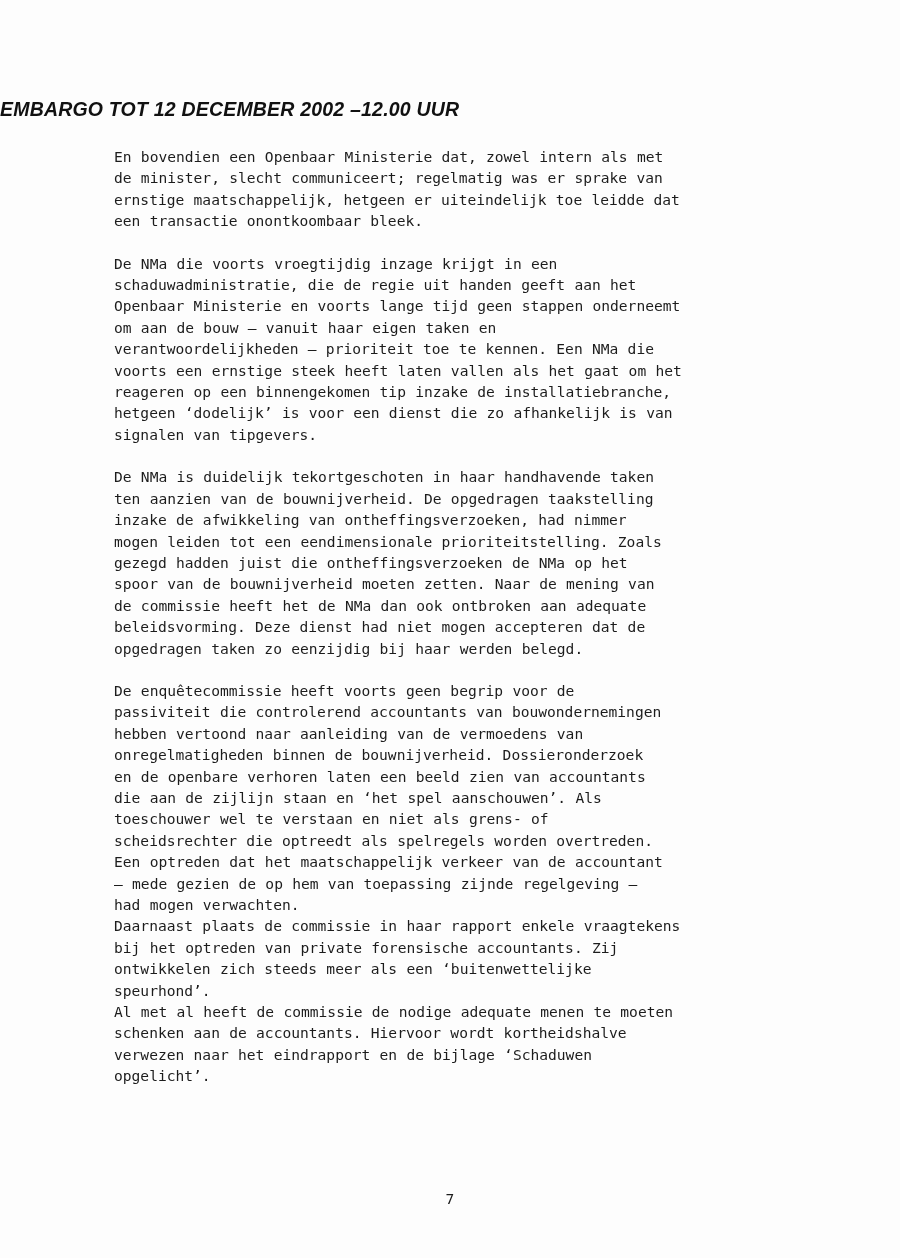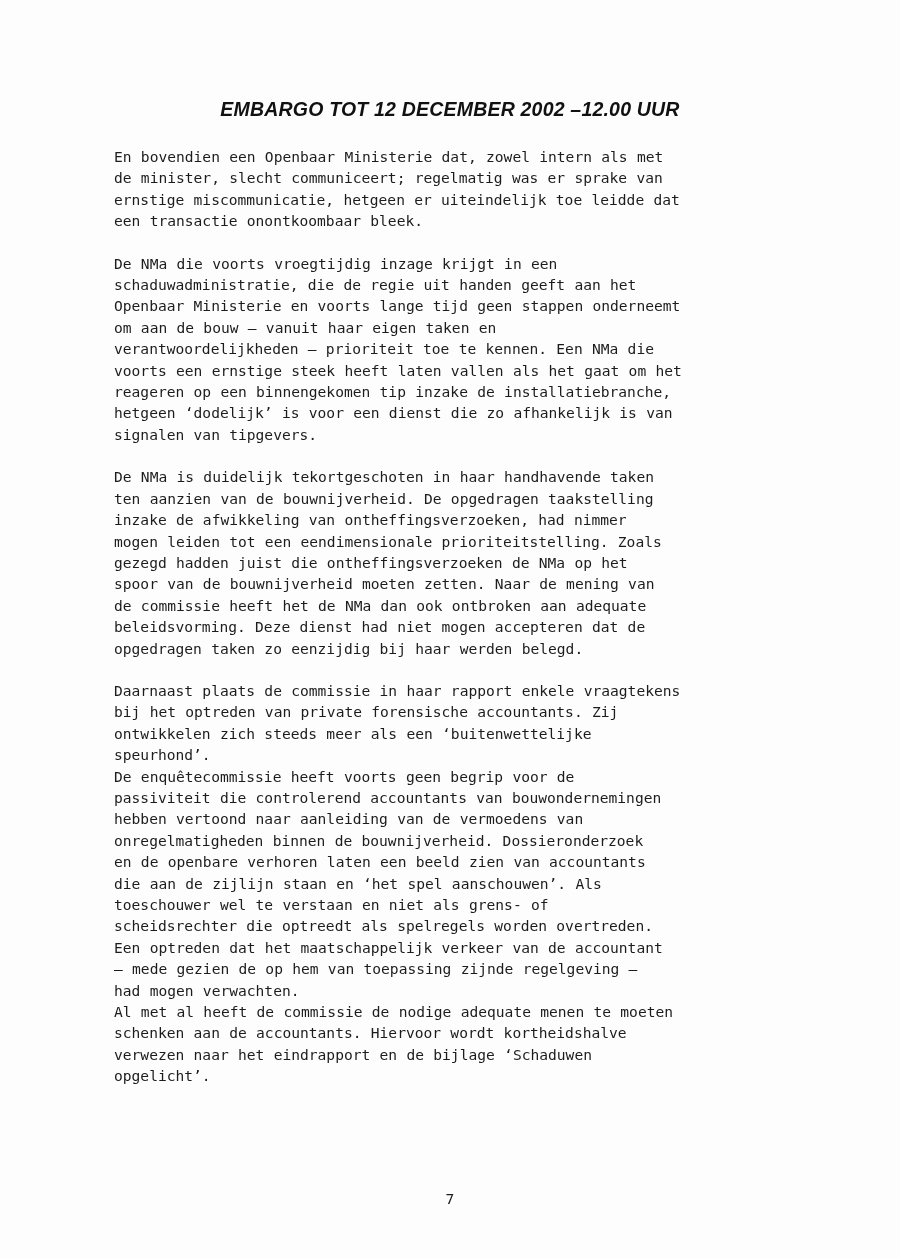--- a/index.html
+++ b/index.html
@@ -20,21 +20,21 @@
     width: 900px;
     height: 1258px;
     background: #fdfdfd;
     overflow: hidden;
   }
   .doc-header {
     position: absolute;
     top: 98px;
     left: 0;
     width: 900px;
-    text-align: center;
+    text-align: left;
     font-family: "Liberation Sans", sans-serif;
     font-weight: bold;
     font-style: italic;
     font-size: 19.5px;
     letter-spacing: 0.2px;
     color: #111;
   }
   .body-block {
     position: absolute;
     top: 146px;
@@ -68,55 +68,55 @@
 </head>
 <body>
 
 <div class="page">
 
   <div class="doc-header">EMBARGO TOT 12 DECEMBER 2002 –12.00 UUR</div>
 
   <div class="body-block">
     <p class="para">En bovendien een Openbaar Ministerie dat, zowel intern als met
 de minister, slecht communiceert; regelmatig was er sprake van
-ernstige miscommunicatie, hetgeen er uiteindelijk toe leidde dat
+ernstige maatschappelijk, hetgeen er uiteindelijk toe leidde dat
 een transactie onontkoombaar bleek.</p>
     <p class="para">De NMa die voorts vroegtijdig inzage krijgt in een
 schaduwadministratie, die de regie uit handen geeft aan het
 Openbaar Ministerie en voorts lange tijd geen stappen onderneemt
 om aan de bouw – vanuit haar eigen taken en
 verantwoordelijkheden – prioriteit toe te kennen. Een NMa die
 voorts een ernstige steek heeft laten vallen als het gaat om het
 reageren op een binnengekomen tip inzake de installatiebranche,
 hetgeen ‘dodelijk’ is voor een dienst die zo afhankelijk is van
 signalen van tipgevers.</p>
     <p class="para">De NMa is duidelijk tekortgeschoten in haar handhavende taken
 ten aanzien van de bouwnijverheid. De opgedragen taakstelling
 inzake de afwikkeling van ontheffingsverzoeken, had nimmer
 mogen leiden tot een eendimensionale prioriteitstelling. Zoals
 gezegd hadden juist die ontheffingsverzoeken de NMa op het
 spoor van de bouwnijverheid moeten zetten. Naar de mening van
 de commissie heeft het de NMa dan ook ontbroken aan adequate
 beleidsvorming. Deze dienst had niet mogen accepteren dat de
 opgedragen taken zo eenzijdig bij haar werden belegd.</p>
-    <p class="para tight">Daarnaast plaats de commissie in haar rapport enkele vraagtekens
-bij het optreden van private forensische accountants. Zij
-ontwikkelen zich steeds meer als een ‘buitenwettelijke
-speurhond’.</p>
     <p class="para tight">De enquêtecommissie heeft voorts geen begrip voor de
 passiviteit die controlerend accountants van bouwondernemingen
 hebben vertoond naar aanleiding van de vermoedens van
 onregelmatigheden binnen de bouwnijverheid. Dossieronderzoek
 en de openbare verhoren laten een beeld zien van accountants
 die aan de zijlijn staan en ‘het spel aanschouwen’. Als
 toeschouwer wel te verstaan en niet als grens- of
 scheidsrechter die optreedt als spelregels worden overtreden.
 Een optreden dat het maatschappelijk verkeer van de accountant
 – mede gezien de op hem van toepassing zijnde regelgeving –
 had mogen verwachten.</p>
+    <p class="para tight">Daarnaast plaats de commissie in haar rapport enkele vraagtekens
+bij het optreden van private forensische accountants. Zij
+ontwikkelen zich steeds meer als een ‘buitenwettelijke
+speurhond’.</p>
     <p class="para tight">Al met al heeft de commissie de nodige adequate menen te moeten
 schenken aan de accountants. Hiervoor wordt kortheidshalve
 verwezen naar het eindrapport en de bijlage ‘Schaduwen
 opgelicht’.</p>
   </div>
 
   <div class="page-number">7</div>
 
 </div>
 

